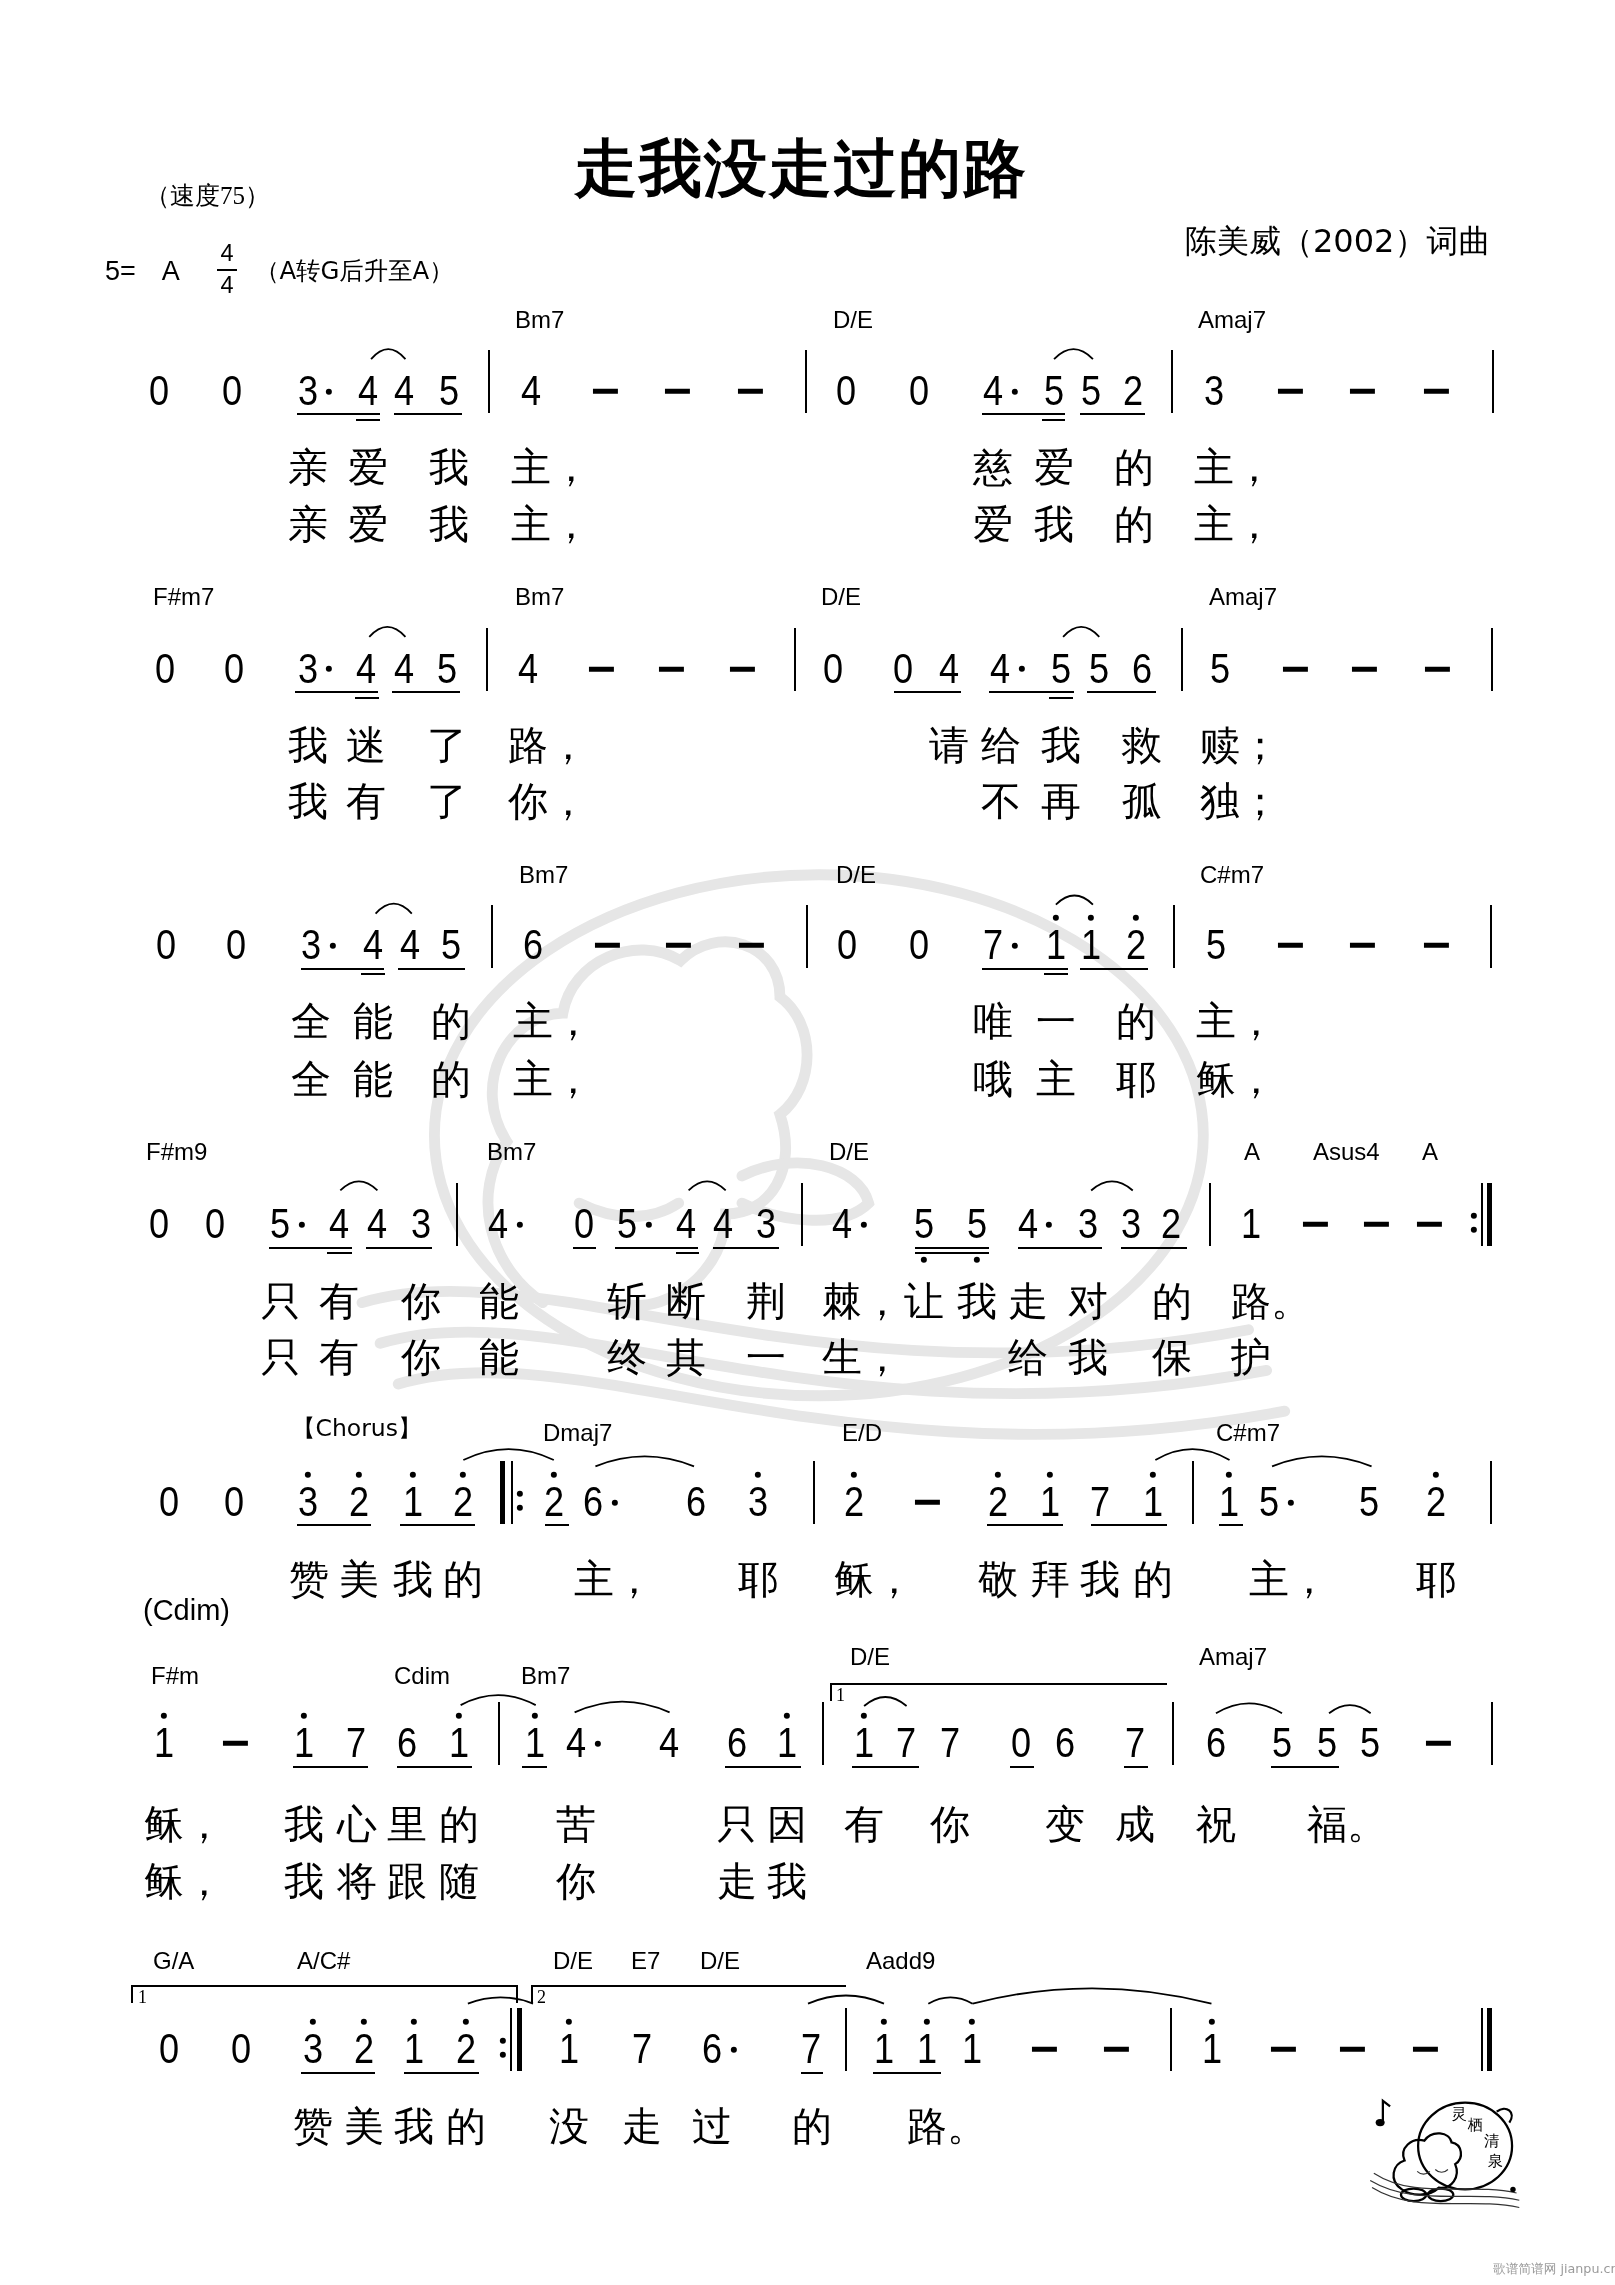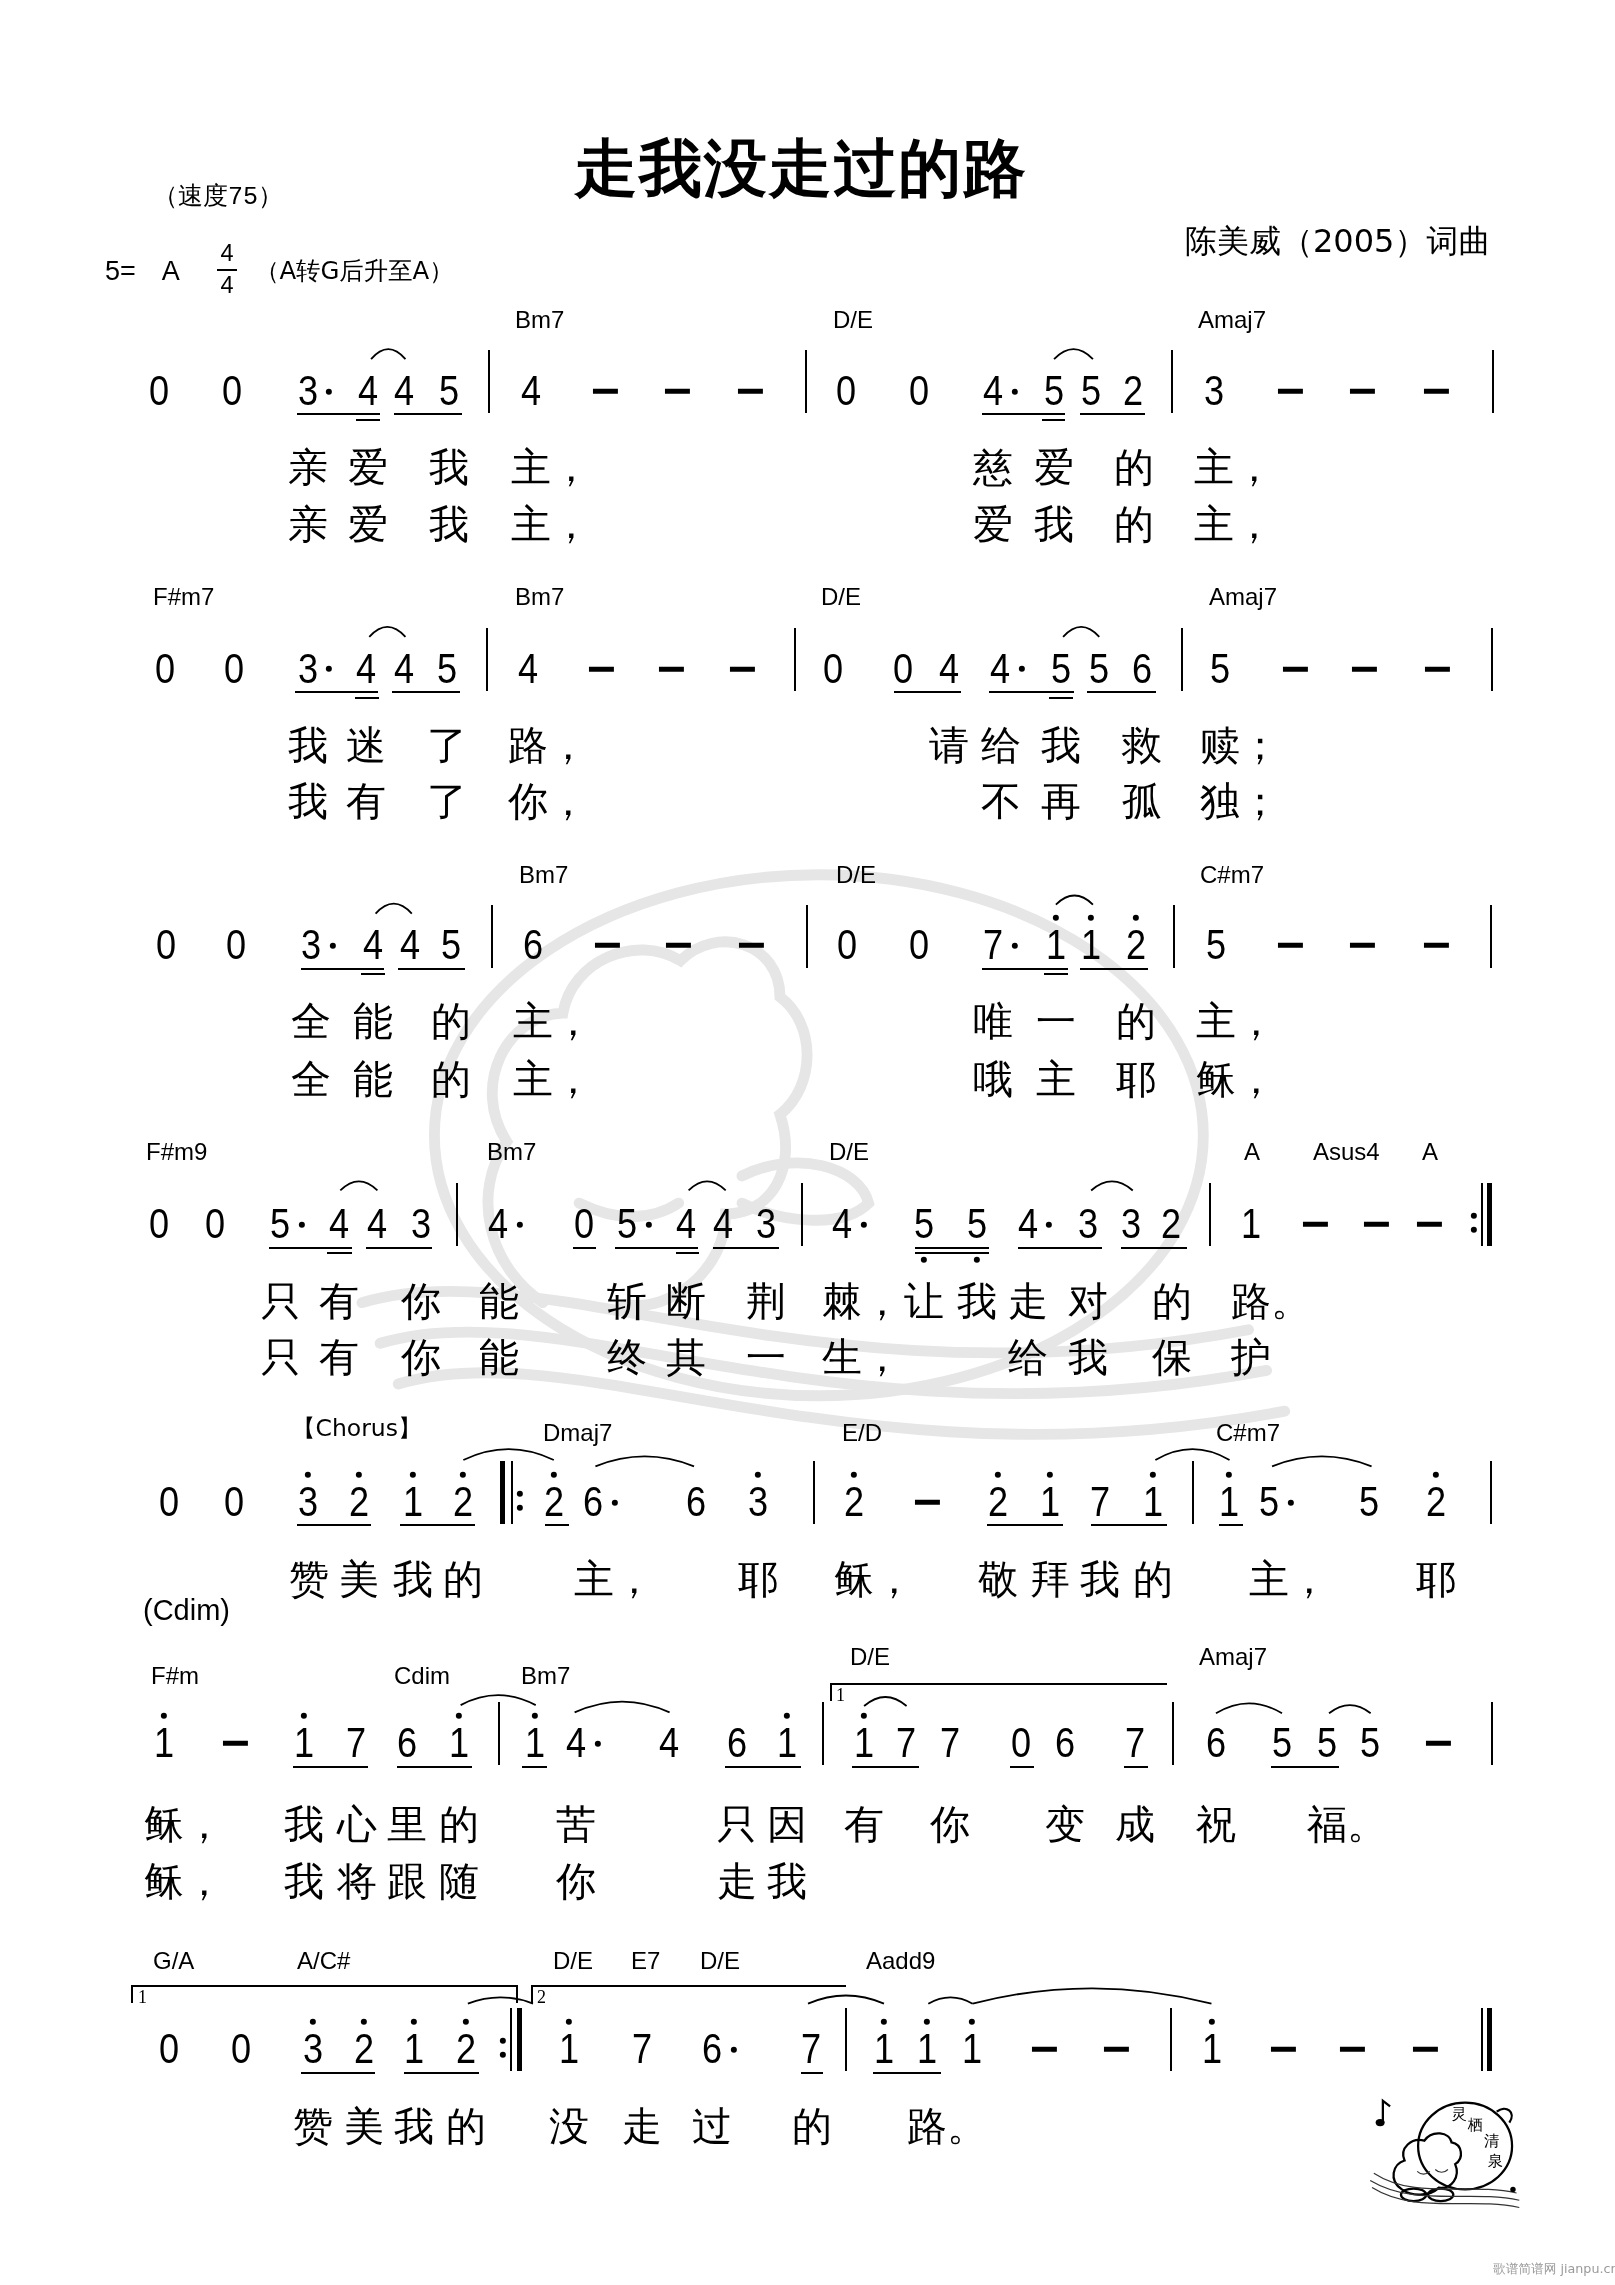--- a/index.html
+++ b/index.html
@@ -9,21 +9,21 @@
   }
   #watermark { position:absolute; left:0; top:0; width:1616px; height:2285px; z-index:0; }
   #watermark * { fill:none; stroke:#e6e6e6; stroke-width:12; stroke-linecap:round; }
   #score-layer { position:absolute; left:0; top:0; width:1616px; height:2285px; z-index:2; }
   #slur-layer { position:absolute; left:0; top:0; width:1616px; height:2285px; z-index:3; pointer-events:none; }
   #slur-layer path { fill:none; stroke:#000; stroke-width:2; }
 
   .title { position:absolute; left:801px; top:169px; transform:translate(-50%,-50%);
     font-family:"DejaVu Sans", sans-serif; font-size:63px; font-weight:bold; letter-spacing:1.8px; white-space:nowrap; }
   .tempo { position:absolute; left:145px; top:195px; transform:translateY(-50%);
-    font-family:Liberation Mono, monospace; font-size:25px; white-space:nowrap;margin-left:8px; }
+    font-family:Liberation Serif, serif; font-size:25px; white-space:nowrap; }
   .source { position:absolute; left:801px; top:231px; transform:translate(-50%,-50%);
     font-family:"DejaVu Sans", sans-serif; font-size:32px; white-space:nowrap; }
   .credits { position:absolute; left:1185px; top:242px; transform:translateY(-50%);
     font-family:"DejaVu Sans", sans-serif; font-size:32px; white-space:nowrap; }
   .keysig { position:absolute; left:105px; top:271px; transform:translateY(-50%);
     font-size:27px; word-spacing:20px; white-space:nowrap; }
   .ts-num, .ts-den { position:absolute; left:227px; transform:translate(-50%,-50%); font-size:23.5px; }
   .ts-num { top:253px; } .ts-den { top:285px; }
   .ts-line { position:absolute; left:217px; top:269px; width:20px; height:1.8px; background:#000; }
   .keynote { position:absolute; left:255px; top:271px; transform:translateY(-50%);
@@ -68,21 +68,21 @@
     <path d="M640 1330 C680 1350 720 1350 750 1330"></path>
     <path d="M400 1440 C600 1380 900 1560 1380 1470"></path>
     <path d="M420 1485 C620 1425 920 1605 1400 1515"></path>
     <path d="M440 1530 C640 1470 940 1650 1420 1560"></path>
   </svg>
 
   <div id="score-layer">
 
     <div class="title">走我没走过的路</div>
     <div class="tempo">（速度75）</div>
-    <div class="credits">陈美威（2005）词曲</div>
+    <div class="credits">陈美威（2002）词曲</div>
     <div class="keysig">5= A</div>
     <div class="ts-num">4</div>
     <div class="ts-line"></div>
     <div class="ts-den">4</div>
     <div class="keynote">（A转G后升至A）</div>
 
     <div class="section-label" style="left:292px;top:1428px;">【Chorus】</div>
     <div class="alt-chord" style="left:143px;top:1610px;">(Cdim)</div>
 
     <div class="site-mark">歌谱简谱网 jianpu.cn</div>

